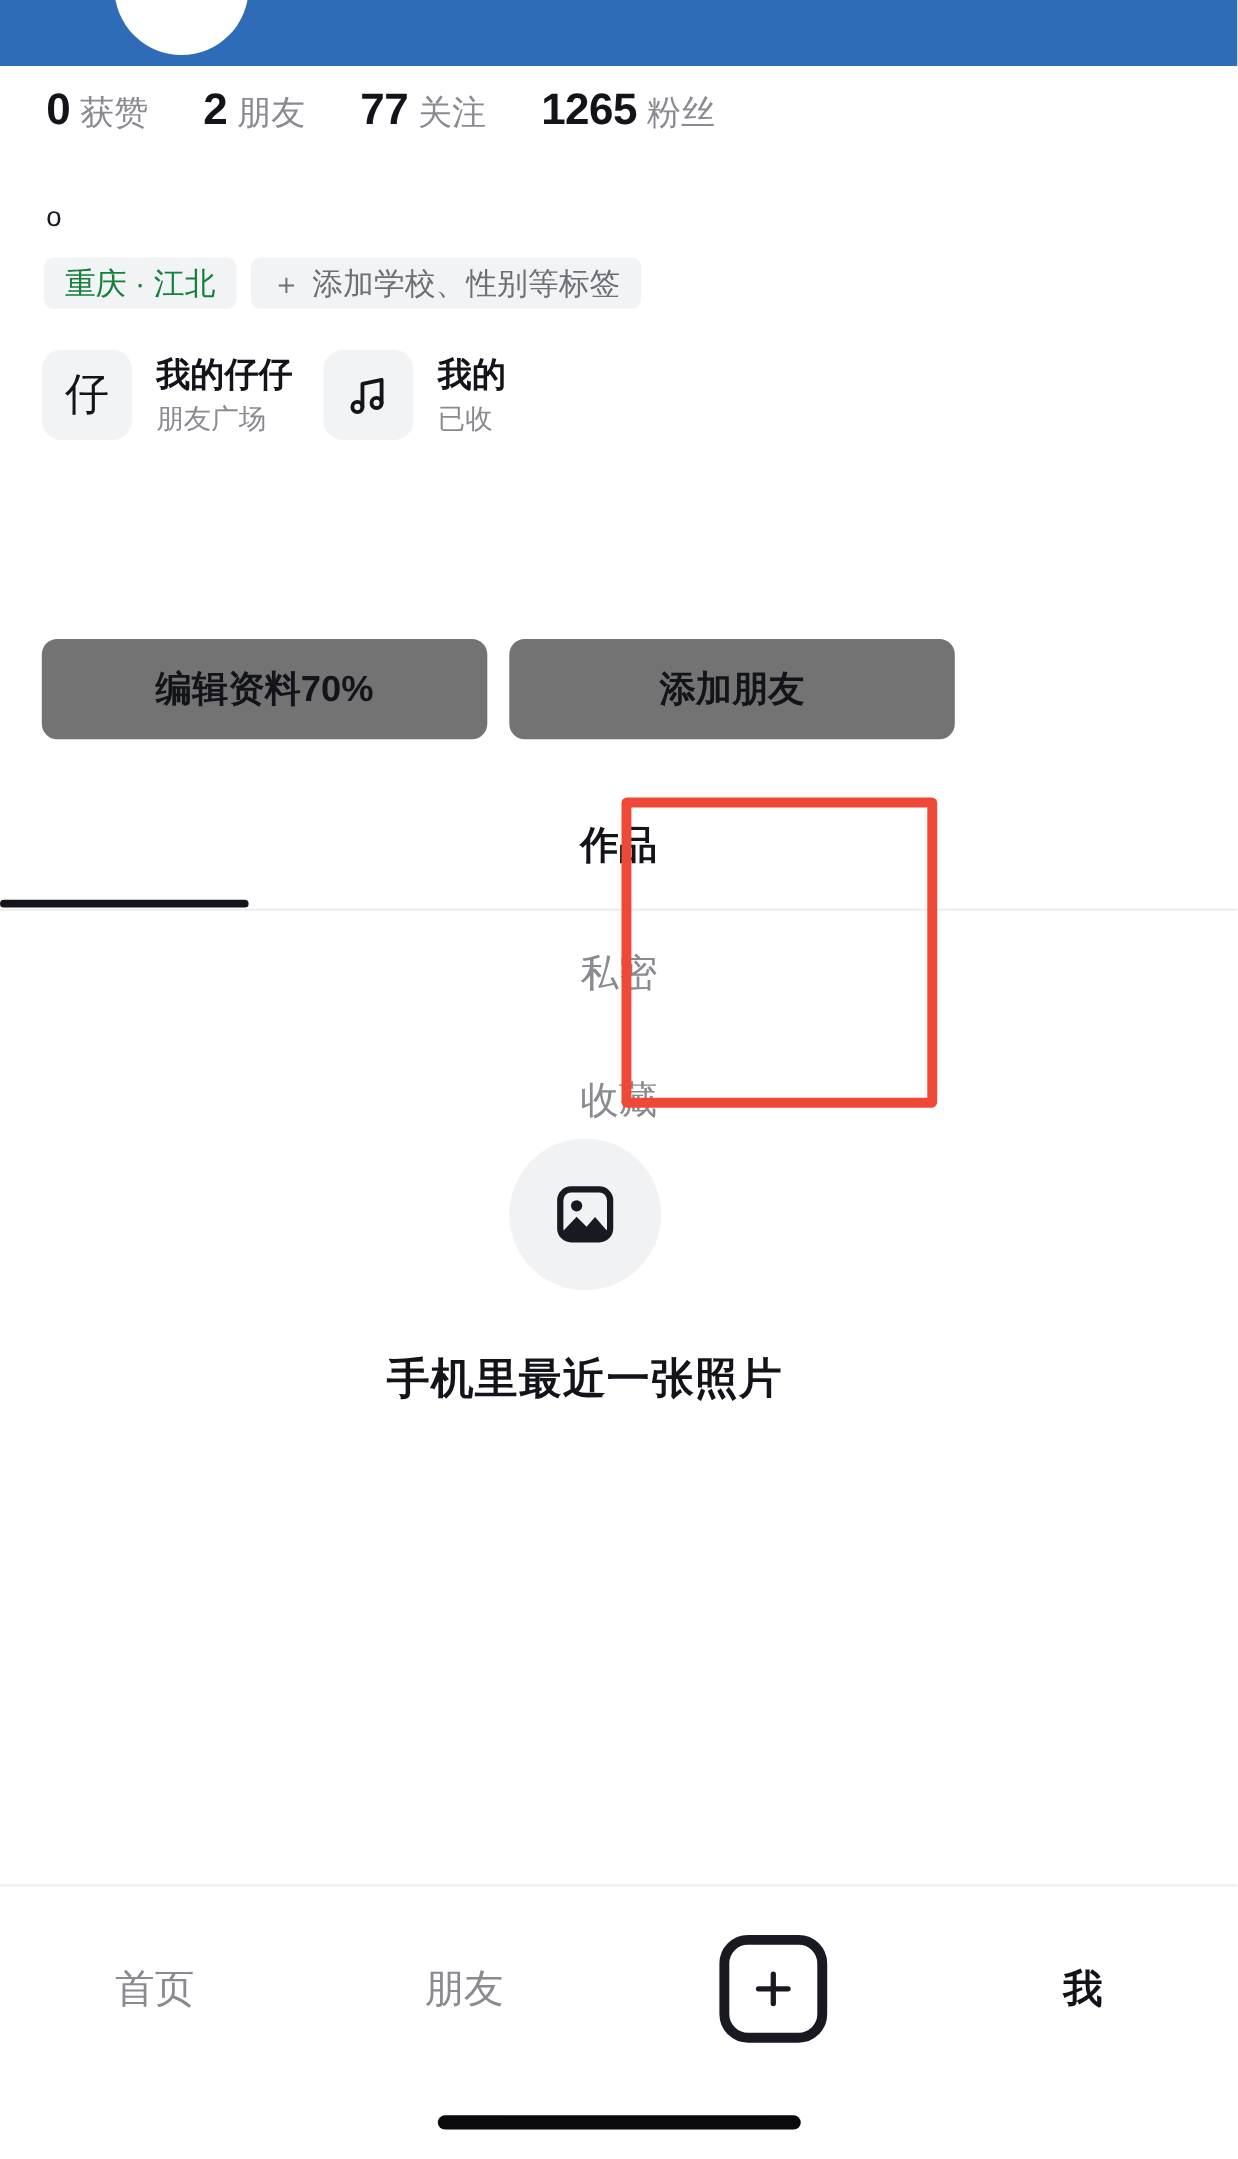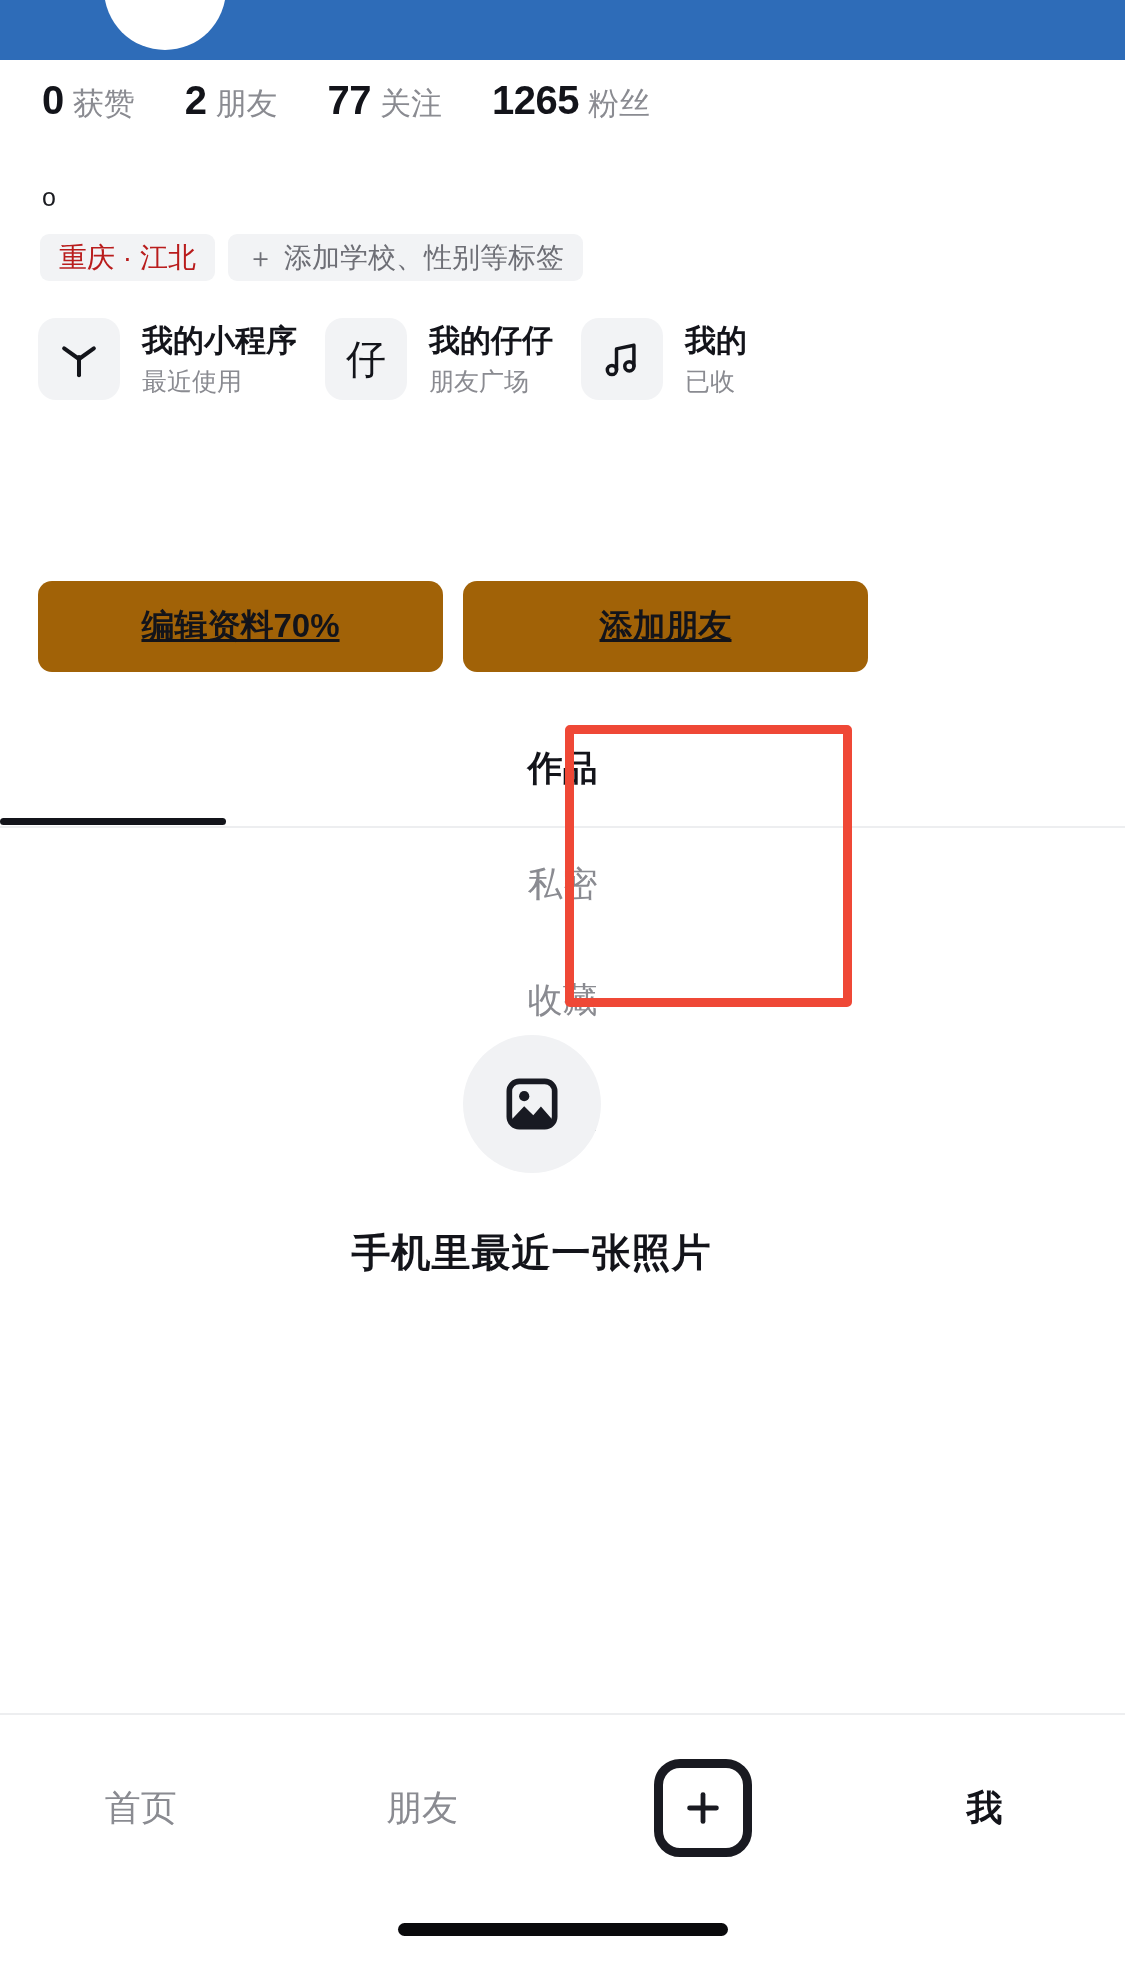--- a/index.html
+++ b/index.html
@@ -54,21 +54,21 @@
 
   
   .tags-row {
     position:absolute; top:234px; left:40px;
     display:flex; gap:13px; align-items:center;
   }
   .tag-pill {
     background:#F2F3F5; border-radius:9px;
     height:47px; display:flex; align-items:center;
     padding:0 19px;
-    font-size:28px; color:#b91c1c;
+    font-size:28px; color:#15803d;
   }
   .tag-pill.add { color:#6E6F76; }
   .plus-glyph { font-size:27px; margin-right:10px; color:#6E6F76; }
 
   
   .miniapps-row {
     position:absolute; top:318px; left:38px;
     display:flex; gap:28px; align-items:center;
   }
   .miniapp {
@@ -90,23 +90,23 @@
     margin-top:6px; line-height:1.2;
   }
 
   
   .actions-row {
     position:absolute; top:581px; left:38px;
     display:flex; gap:20px;
   }
   .action-btn {
     width:405px; height:91px;
-    background:#a16207; border-radius:14px;
-    display:flex; align-items:center; justify-content:center;
-    font-size:33px; font-weight:700; color:#13141A;text-decoration:underline;
+    background:#737373; border-radius:14px;
+    display:flex; align-items:center; justify-content:center;
+    font-size:33px; font-weight:700; color:#13141A;
   }
 
   
   .tabs-wrap {
     position:absolute; top:710px; left:0; width:1125px;
   }
   .tabs-row {
     display:flex; align-items:center; height:116px;flex-direction:column;
   }
   .tab {
@@ -226,33 +226,20 @@
       <span>重庆 · 江北</span>
     </div>
     <div class="tag-pill add">
       <span class="plus-glyph">＋</span>
       <span>添加学校、性别等标签</span>
     </div>
   </div>
 
   <div class="miniapps-row">
 
-    <div class="miniapp">
-      <div class="miniapp-icon">
-        <svg width="46" height="46" viewBox="0 0 48 48" fill="none" stroke="#13141A" stroke-width="4.2" stroke-linecap="round">
-          <line x1="24" y1="22" x2="24" y2="41"></line>
-          <line x1="24" y1="24" x2="8.5" y2="13"></line>
-          <line x1="24" y1="24" x2="39.5" y2="13"></line>
-        </svg>
-      </div>
-      <div class="miniapp-text">
-        <div class="miniapp-title">我的小程序</div>
-        <div class="miniapp-sub">最近使用</div>
-      </div>
-    </div>
 
     <div class="miniapp">
       <div class="miniapp-icon">
         <span style="font-size:40px;color:#13141A;font-family:'DejaVu Sans',sans-serif;line-height:1;">仔</span>
       </div>
       <div class="miniapp-text">
         <div class="miniapp-title">我的仔仔</div>
         <div class="miniapp-sub">朋友广场</div>
       </div>
     </div>

